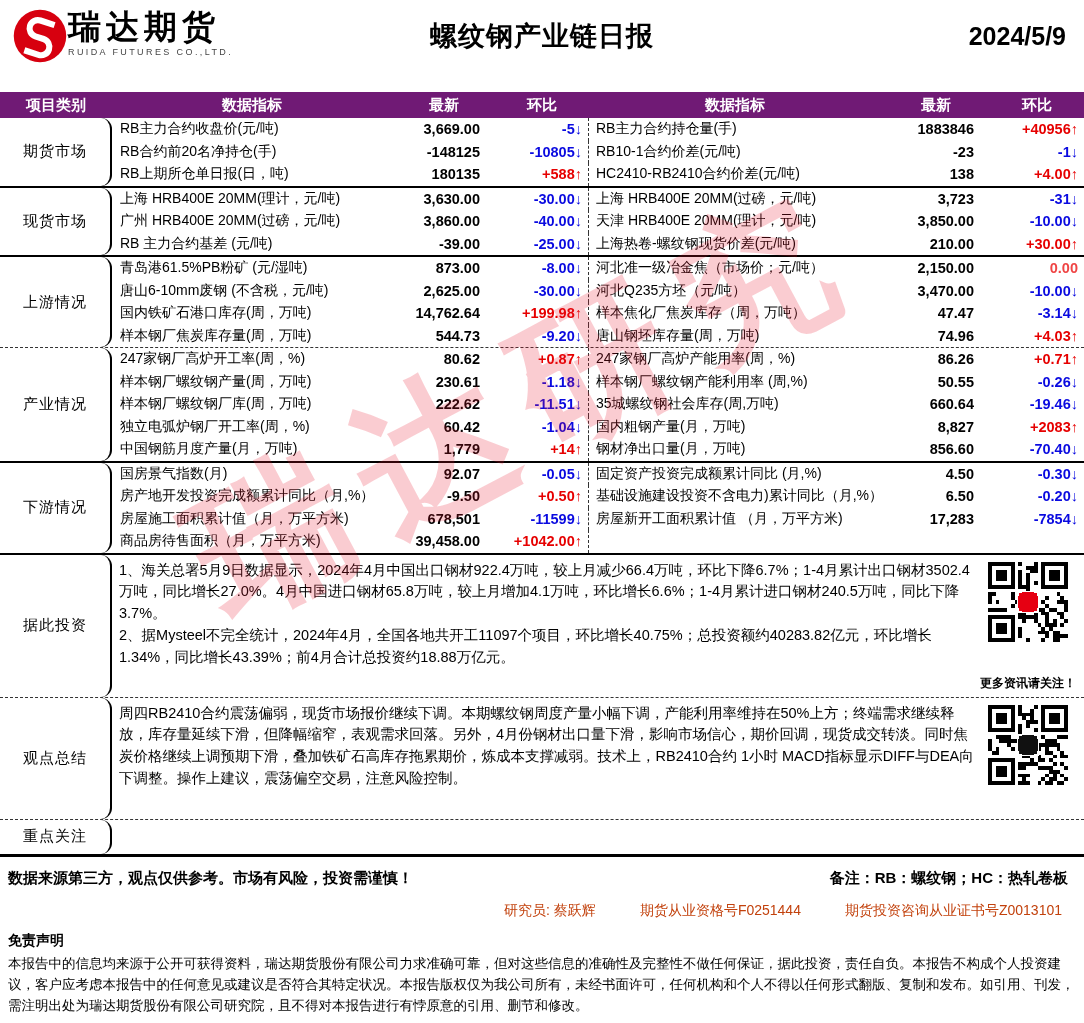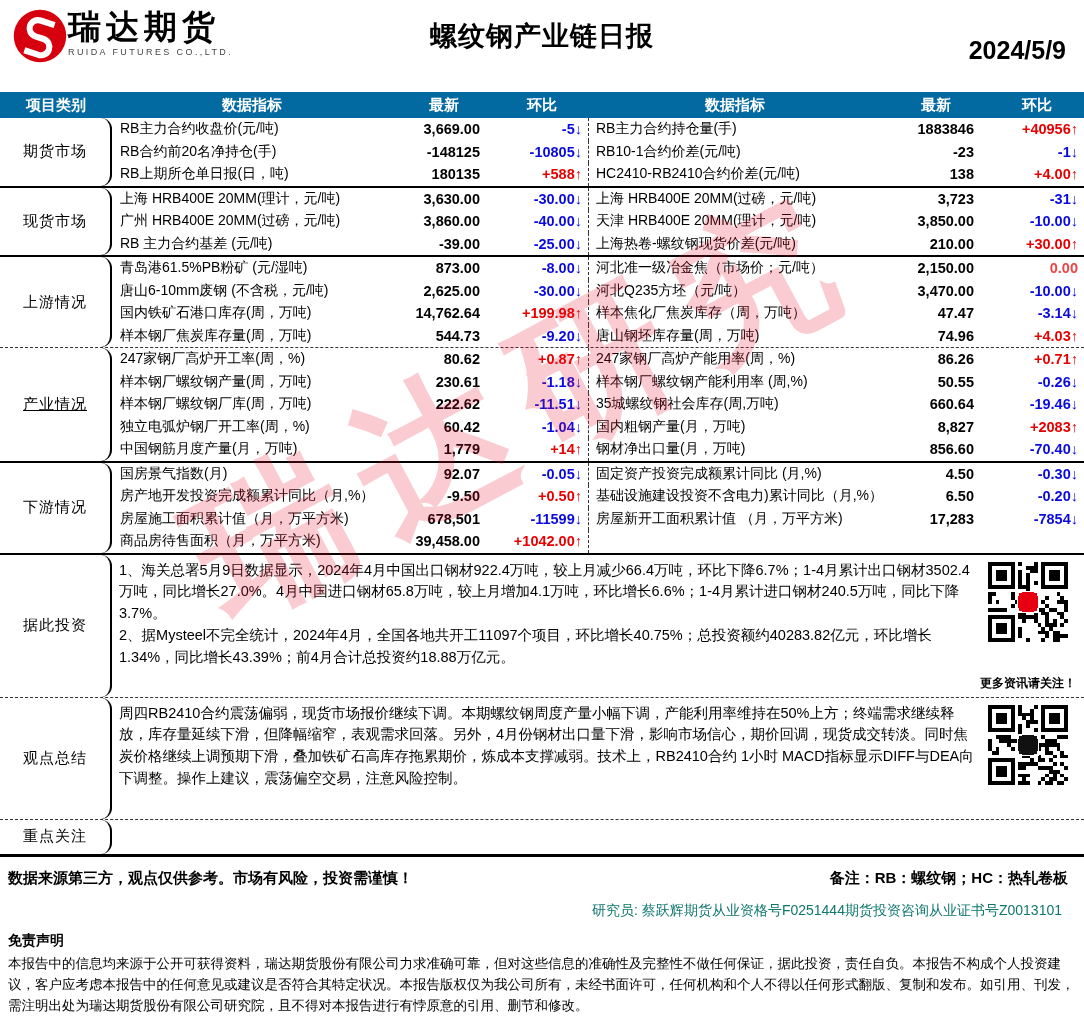--- a/index.html
+++ b/index.html
@@ -7,25 +7,25 @@
   body { font-family: "Liberation Sans", sans-serif; color:#000; }
   .page { position:relative; width:1084px; height:1023px; background:#fff; overflow:hidden; }
 
   
   .hdr { position:relative; height:92px; }
   .brand { position:absolute; left:12px; top:8px; display:flex; align-items:flex-start; gap:0; }
   .brand svg { width:56px; height:56px; }
   .brand-txt .cn { font-size:33px; font-weight:800; letter-spacing:5px; line-height:1.15; }
   .brand-txt .en { font-size:9px; letter-spacing:2.4px; color:#444; margin-top:1px; }
   .rpt-title { position:absolute; left:0; right:0; top:18px; text-align:center; font-size:27px; font-weight:700; letter-spacing:1px; }
-  .rpt-date { position:absolute; right:18px; top:36px; font-size:25px; font-weight:700; }
+  .rpt-date { position:absolute; right:18px; top:22px; font-size:25px; font-weight:700; }
 
   
   .grid-cols { display:grid; grid-template-columns:112px 280px 104px 92px 294px 108px 94px; }
-  .thead { background:#0369a1; color:#fff; height:26px; }
+  .thead { background:#701a75; color:#fff; height:26px; }
   .thead .cell { justify-content:center; font-weight:700; font-size:15px; }
   .cell { display:flex; align-items:center; font-size:14px; white-space:nowrap; overflow:hidden; }
   .sec { display:grid; grid-template-columns:112px 280px 104px 92px 294px 108px 94px; grid-auto-rows:22.5px; }
   .cat { justify-content:center; border-right:2px solid #000; font-size:15px; letter-spacing:1px;border-radius:11px; }
   .lab { padding-left:8px; }
   .lab.mid { border-left:1px dashed #333; padding-left:7px; }
   .val { justify-content:flex-end; padding-right:16px; font-weight:700; font-size:14.5px; }
   .chg { justify-content:flex-end; padding-right:6px; font-weight:700; font-size:14.5px; }
   [data-dir="down"] { color:#0a0ae0; }
   [data-dir="up"]   { color:#e60000; }
@@ -41,21 +41,21 @@
   .h-focus{ height:38px; border-bottom:3px solid #000; }
   .tcontent { display:flex; padding:5px 8px 4px 7px; }
   .ttext { flex:1; font-size:14.5px; line-height:1.5; white-space:normal; }
   .ttext p { margin:0; }
   .qrcol { width:96px; display:flex; flex-direction:column; align-items:center; padding-top:2px;gap:28px; }
   .qr { width:80px; height:80px; }
   .qrcap { font-size:12px; font-weight:700; margin-top:5px; white-space:nowrap; }
 
   
   .f1 { display:flex; justify-content:space-between; font-weight:700; font-size:15px; padding:12px 16px 0 8px; }
-  .f2 { display:flex; justify-content:flex-end; font-size:14px; color:#0f766e; padding:14px 22px 0 0; }
+  .f2 { display:flex; justify-content:flex-end; gap:44px; font-size:14px; color:#c2410c; padding:14px 22px 0 0; }
   .disc { padding:12px 8px 0; }
   .disc .dt { font-size:14px; font-weight:700; margin-bottom:3px; }
   .disc .db { font-size:13.5px; line-height:1.58; white-space:normal; }
 
   
   .wm { position:absolute; left:205px; top:470px; font-size:155px; font-weight:700;
         color:rgba(232,25,44,0.22); letter-spacing:26px; white-space:nowrap;
         transform:rotate(-28deg); transform-origin:left center; pointer-events:none; z-index:5; }
 </style>
 </head>
@@ -152,21 +152,21 @@
         <div class="cell val">47.47</div>
         <div class="cell chg" data-dir="down">-3.14↓</div>
         <div class="cell lab">样本钢厂焦炭库存量(周，万吨)</div>
         <div class="cell val">544.73</div>
         <div class="cell chg" data-dir="down">-9.20↓</div>
         <div class="cell lab mid">唐山钢坯库存量(周，万吨)</div>
         <div class="cell val">74.96</div>
         <div class="cell chg" data-dir="up">+4.03↑</div>
       </div>
       <div class="sec sep-dashed">
-        <div class="cell cat" style="grid-row: 1 / span 5; text-decoration: underline;">产业情况</div>
+        <div class="cell cat" style="grid-row: 1 / span 5;">产业情况</div>
         <div class="cell lab">247家钢厂高炉开工率(周，%)</div>
         <div class="cell val">80.62</div>
         <div class="cell chg" data-dir="up">+0.87↑</div>
         <div class="cell lab mid">247家钢厂高炉产能用率(周，%)</div>
         <div class="cell val">86.26</div>
         <div class="cell chg" data-dir="up">+0.71↑</div>
         <div class="cell lab">样本钢厂螺纹钢产量(周，万吨)</div>
         <div class="cell val">230.61</div>
         <div class="cell chg" data-dir="down">-1.18↓</div>
         <div class="cell lab mid">样本钢厂螺纹钢产能利用率 (周,%)</div>

